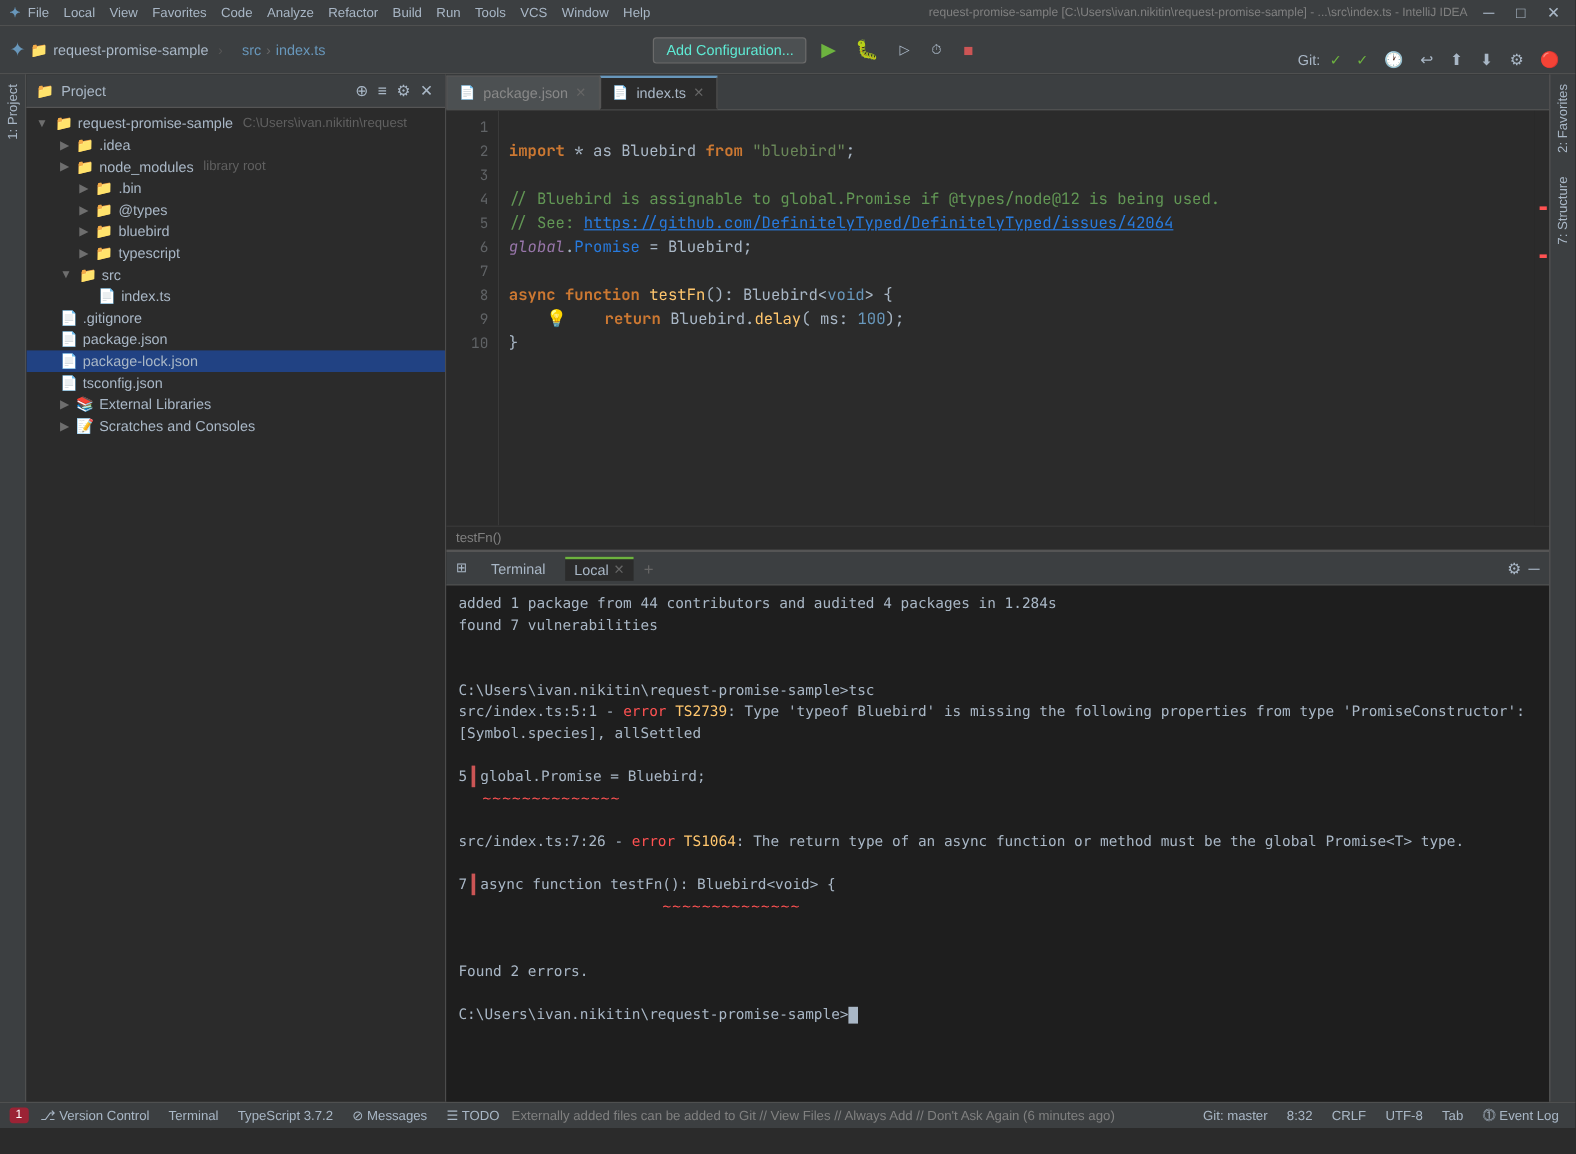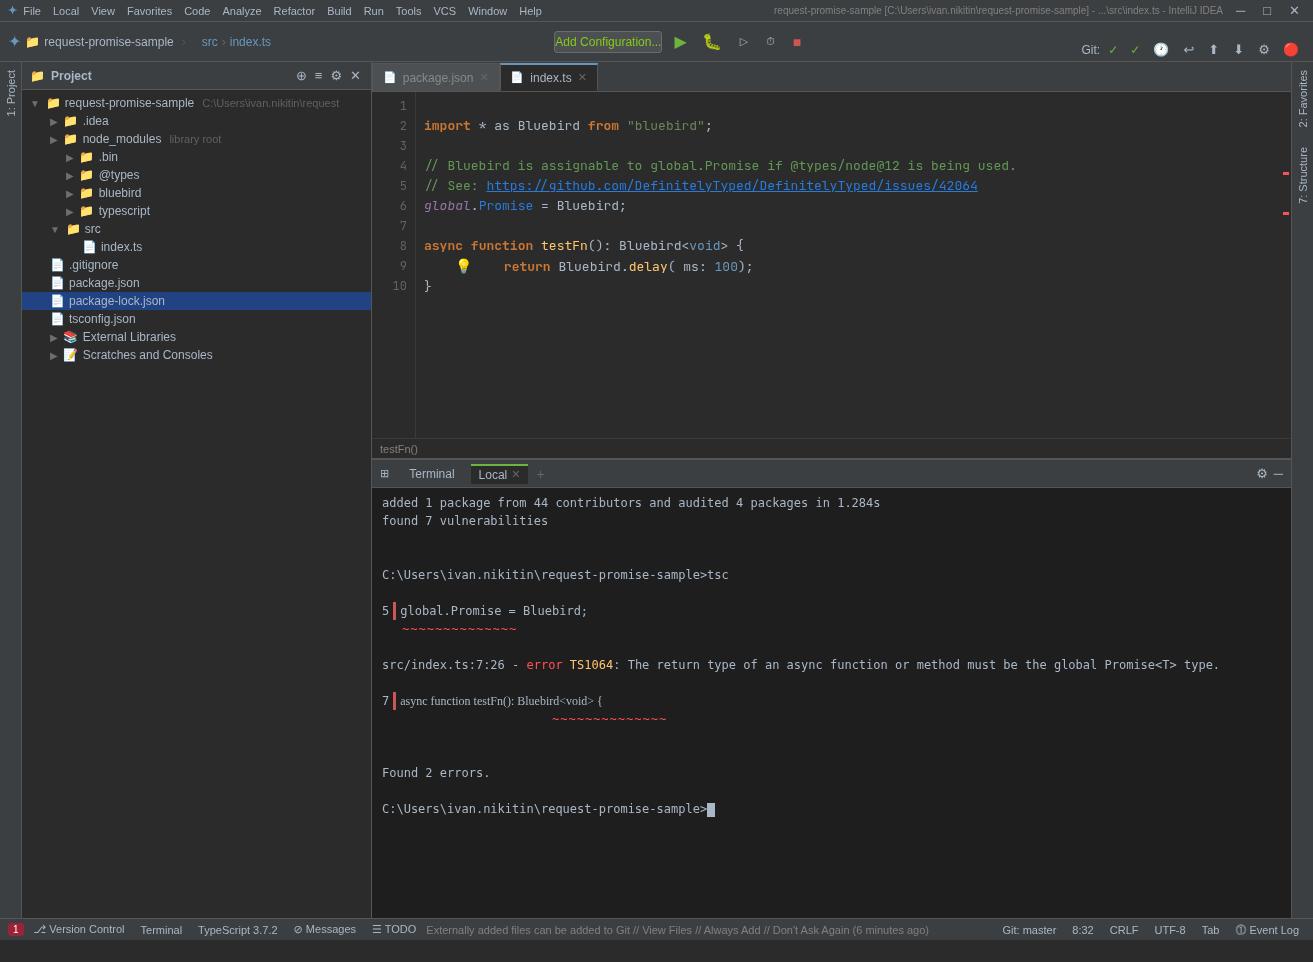--- a/index.html
+++ b/index.html
@@ -10,33 +10,33 @@
     #title-bar .menu-items { display: flex; gap: 12px; }
     #title-bar .menu-item { cursor: pointer; }
     #title-bar .path { margin-left: auto; font-size: 10px; color: #808080; }
 
     
     #toolbar { height: 40px; background: #3c3f41; display: flex; align-items: center; padding: 0 8px; gap: 4px; border-bottom: 1px solid #555; }
     .toolbar-btn { background: none; border: none; color: #a9b7c6; cursor: pointer; padding: 3px 5px; font-size: 13px; border-radius: 2px; }
     .project-label { display: flex; align-items: center; gap: 4px; color: #a9b7c6; font-size: 12px; }
     .breadcrumb { display: flex; align-items: center; gap: 4px; color: #a9b7c6; font-size: 12px; margin-left: 8px; }
     .breadcrumb-sep { color: #666; }
-    .config-btn { background: #4c5052; border: 1px solid #6b6b6b; color: #84cc16; padding: 3px 0; border-radius: 3px; cursor: pointer; font-size: 12px; margin-left: 8px; }
+    .config-btn { background: #4c5052; border: 1px solid #6b6b6b; color: #5eead4; padding: 3px 10px; border-radius: 3px; cursor: pointer; font-size: 12px; margin-left: 8px; }
     .run-btn { background: none; border: none; color: #6db33f; font-size: 16px; cursor: pointer; padding: 2px 4px; }
     .debug-btn { background: none; border: none; color: #a9b7c6; font-size: 16px; cursor: pointer; padding: 2px 4px; }
     .git-section { display: flex; align-items: center; gap: 4px; margin-left: auto; font-size: 12px; color: #a9b7c6; margin-top: 16px; }
     .git-btn { background: none; border: none; color: #a9b7c6; cursor: pointer; font-size: 12px; padding: 2px 4px; }
 
     
     #main { display: flex; height: calc(962px - 22px - 40px - 22px - 22px); }
 
     
     #project-panel { width: 350px; background: #2b2b2b; border-right: 1px solid #555; display: flex; flex-direction: column; }
     #project-header { height: 28px; background: #3c3f41; display: flex; align-items: center; padding: 0 8px; gap: 6px; border-bottom: 1px solid #555; font-size: 12px; }
-    .panel-title { font-weight: bold; color: #a9b7c6; }
+    .panel-title { font-weight: normal; color: #a9b7c6; }
     .panel-actions { margin-left: auto; display: flex; gap: 4px; }
     .panel-btn { background: none; border: none; color: #a9b7c6; cursor: pointer; font-size: 13px; padding: 2px; }
 
     #file-tree { flex: 1; overflow-y: auto; padding: 4px 0; font-size: 12px; }
     .tree-item { display: flex; align-items: center; padding: 2px 8px; cursor: pointer; color: #a9b7c6; gap: 4px; white-space: nowrap; }
     .tree-item.selected { background: #214283; }
     .tree-item .arrow { color: #6e6e6e; font-size: 10px; margin-right: 2px; }
 
     
     #editor-area { flex: 1; display: flex; flex-direction: column; background: #2b2b2b; }
@@ -344,32 +344,33 @@
           <button class="term-action-btn">⚙</button>
           <button class="term-action-btn">─</button>
         </div>
       </div>
       <div id="terminal">
         <div class="term-line">added 1 package from 44 contributors and audited 4 packages in 1.284s</div>
         <div class="term-line">found 7 vulnerabilities</div>
         <div class="term-line">&nbsp;</div>
         <div class="term-line">&nbsp;</div>
         <div class="term-line">C:\Users\ivan.nikitin\request-promise-sample&gt;tsc</div>
+        <div class="term-line"><span class="term-cmd">src/index.ts:5:1 - </span><span class="term-error">error </span><span class="term-error-code">TS2739</span><span class="term-error-msg">: Type 'typeof Bluebird' is missing the following properties from type 'PromiseConstructor': [Symbol.species], allSettled</span></div>
         <div class="term-line">&nbsp;</div>
         <div class="term-line" style="display:flex; align-items:flex-start;">
           <span style="color:#a9b7c6; margin-right:4px;">5</span>
           <span style="border-left:3px solid #cc5555; padding-left:4px;">global.Promise = Bluebird;</span>
         </div>
         <div class="term-line" style="margin-left:20px;"><span class="error-underline">~~~~~~~~~~~~~~</span></div>
         <div class="term-line">&nbsp;</div>
         <div class="term-line"><span class="term-cmd">src/index.ts:7:26 - </span><span class="term-error">error </span><span class="term-error-code">TS1064</span><span class="term-error-msg">: The return type of an async function or method must be the global Promise&lt;T&gt; type.</span></div>
         <div class="term-line">&nbsp;</div>
         <div class="term-line" style="display:flex; align-items:flex-start;">
           <span style="color:#a9b7c6; margin-right:4px;">7</span>
-          <span style="border-left:3px solid #cc5555; padding-left:4px;font-family:Liberation Serif, serif;">async function testFn(): Bluebird&lt;void&gt; {</span>
+          <span style="border-left:3px solid #cc5555; padding-left:4px;">async function testFn(): Bluebird&lt;void&gt; {</span>
         </div>
         <div class="term-line" style="margin-left:170px;"><span class="error-underline">~~~~~~~~~~~~~~</span></div>
         <div class="term-line">&nbsp;</div>
         <div class="term-line">&nbsp;</div>
         <div class="term-line">Found 2 errors.</div>
         <div class="term-line">&nbsp;</div>
         <div class="term-line">C:\Users\ivan.nikitin\request-promise-sample&gt;<span class="term-cursor"></span></div>
       </div>
     </div>
   </div>

